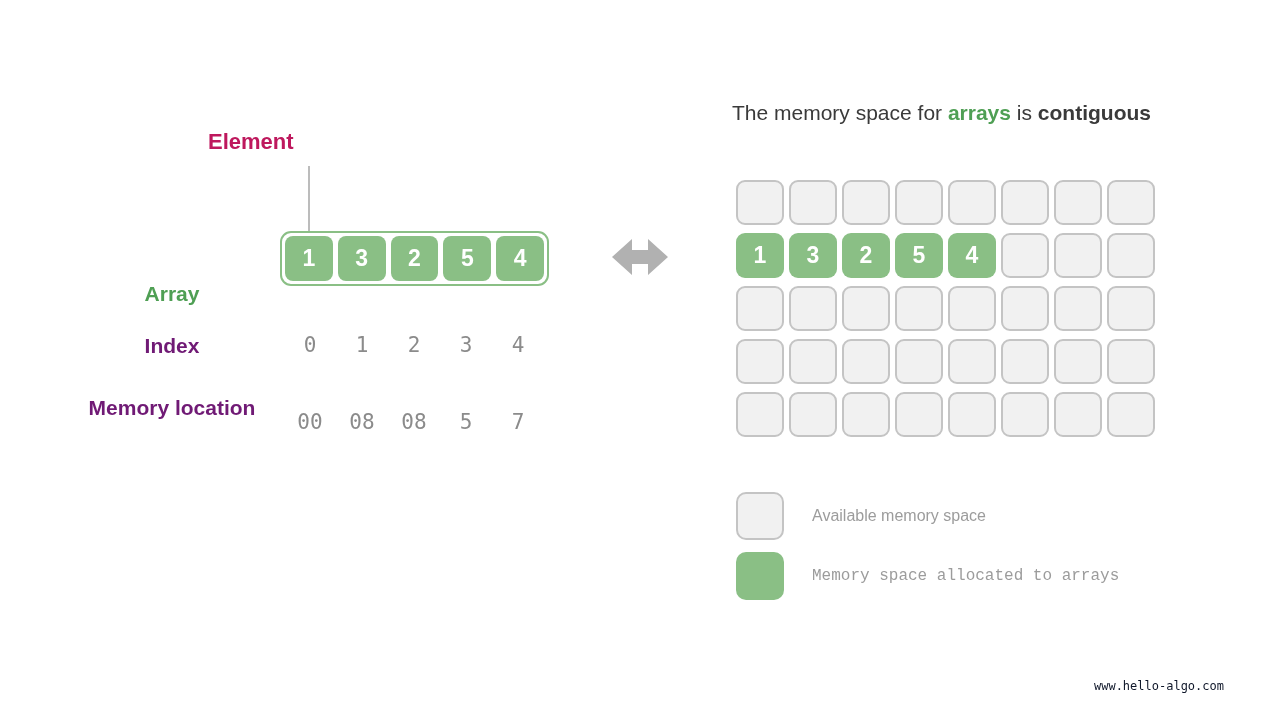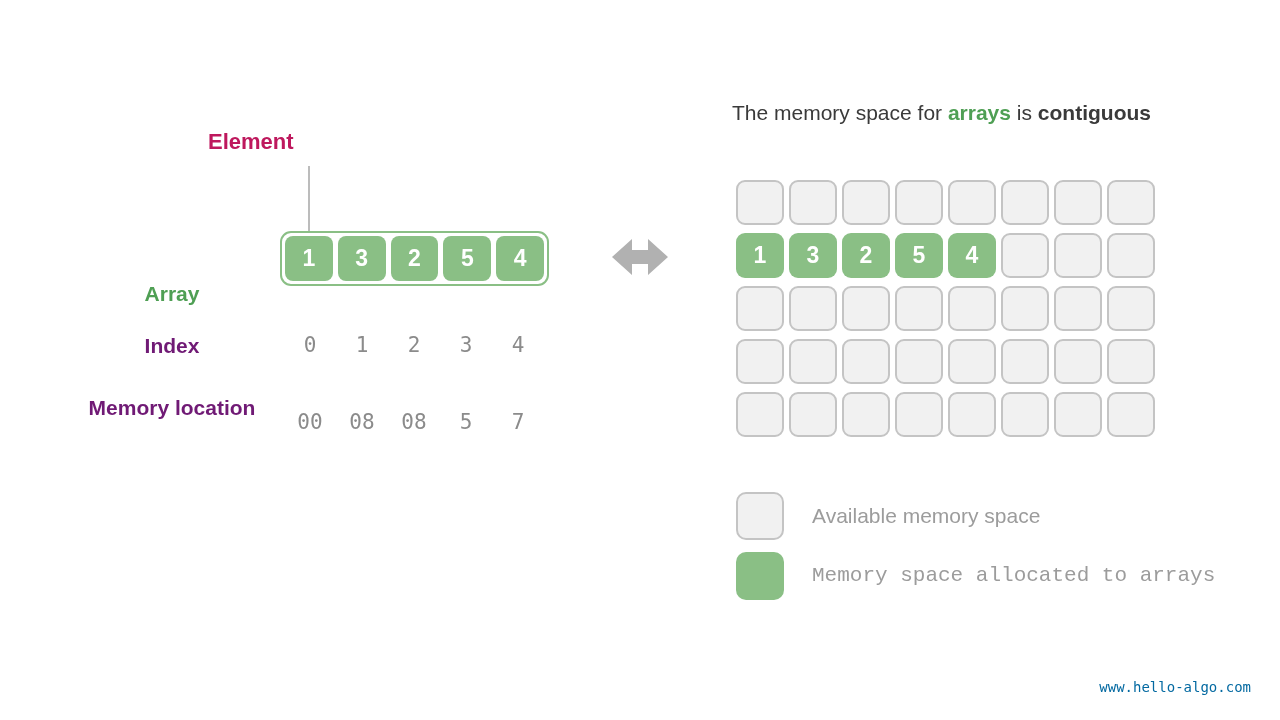--- a/index.html
+++ b/index.html
@@ -70,29 +70,29 @@
     color:#ffffff; font-weight:bold; font-size:23px;
   }
 
   
   .legend-swatch {
     left:736px; width:48px; height:48px; box-sizing:border-box; border-radius:10px;
   }
   .legend-swatch.available { background:#f1f1f1; border:2px solid #c4c4c4; top:492px; }
   .legend-swatch.allocated { background:#8abf85; top:552px; }
   .legend-text {
-    left:812px; font-size:21px; color:#9c9c9c; line-height:48px; white-space:nowrap;
+    left:812px; font-size:16px; color:#9c9c9c; line-height:48px; white-space:nowrap;
   }
   .legend-text.l1 { top:492px; }
   .legend-text.l2 { top:552px;font-family:Liberation Mono, monospace; }
 
   
   .watermark {
-    right:29px; top:679px; font-family:"DejaVu Sans Mono", monospace;
-    font-size:14px; color:#0369a1;
+    right:56px; top:679px; font-family:"DejaVu Sans Mono", monospace;
+    font-size:12px; color:#0f172a;
   }
 </style>
 </head>
 <body>
 
 <div class="stage">
 
   <div class="abs element-label">Element</div>
   <div class="abs connector-line"></div>
 

